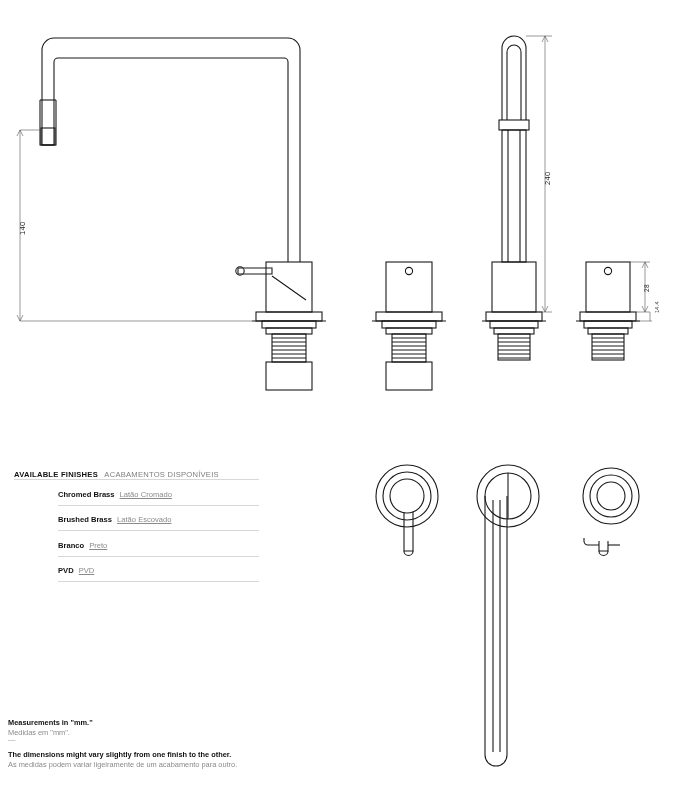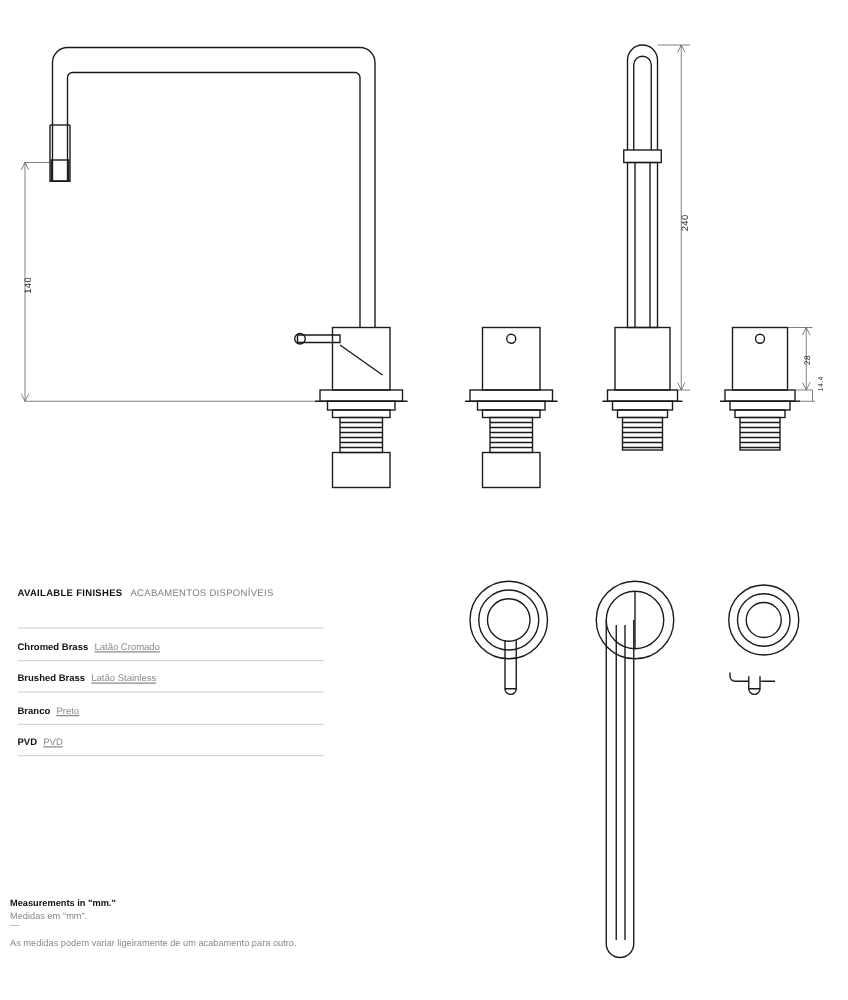--- a/index.html
+++ b/index.html
@@ -41,37 +41,38 @@
   
   .finishes {
     position: absolute;
     left: 14px;
     top: 470px;
     width: 245px;
   }
   .finishes .head {
     font-size: 7.6px;
     letter-spacing: 0.25px;
-    padding-bottom: 23px;
+    padding-bottom: 0;
     border-bottom: 1px solid #d7d7d7;
   }
   .finishes .head .en {
     font-weight: bold;
     color: #111;
   }
   .finishes .head .pt {
     color: #7d7d7d;
     margin-left: 4px;
   }
   .finishes .row {
     display: flex;
     align-items: baseline;
     font-size: 7.6px;
     padding: 9.5px 0 6px 0;
     border-bottom: 1px solid #d7d7d7;
+    margin-left: 44px;
   }
   .finishes .row .en {
     font-weight: bold;
     color: #111;
   }
   .finishes .row .pt {
     color: #8a8a8a;
     margin-left: 5px;
     text-decoration: underline;
   }
@@ -240,33 +241,34 @@
       <span class="en">AVAILABLE FINISHES</span>
       <span class="pt">ACABAMENTOS DISPONÍVEIS</span>
     </div>
 
     <div class="row">
       <span class="en">Chromed Brass</span>
       <span class="pt">Latão Cromado</span>
     </div>
     <div class="row">
       <span class="en">Brushed Brass</span>
-      <span class="pt">Latão Stainless</span>
+      <span class="pt">Latão Escovado</span>
     </div>
     <div class="row">
       <span class="en">Branco</span>
       <span class="pt">Preto</span>
     </div>
     <div class="row">
       <span class="en">PVD</span>
       <span class="pt">PVD</span>
     </div>
   </div>
 
   <div class="notes">
     <div class="bold">Measurements in "mm."</div>
     <div class="light">Medidas em "mm".</div>
     <div class="dash">—</div>
     <div class="spacer"></div>
+    <div class="bold">The dimensions might vary slightly from one finish to the other.</div>
     <div class="light">As medidas podem variar ligeiramente de um acabamento para outro.</div>
   </div>
 
 </div>
 
 </body></html>

